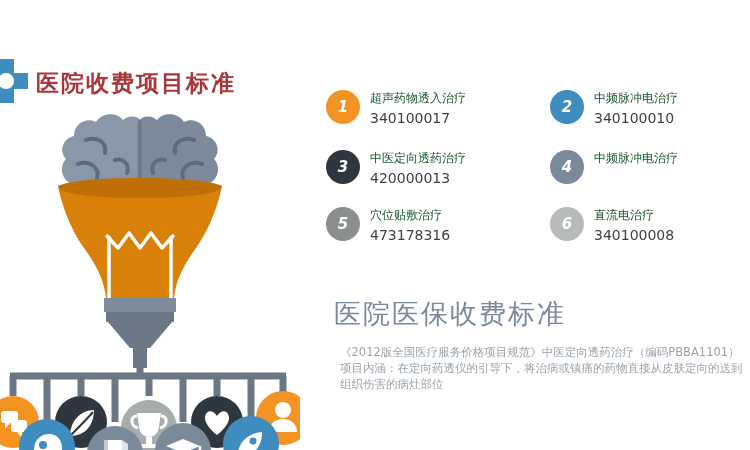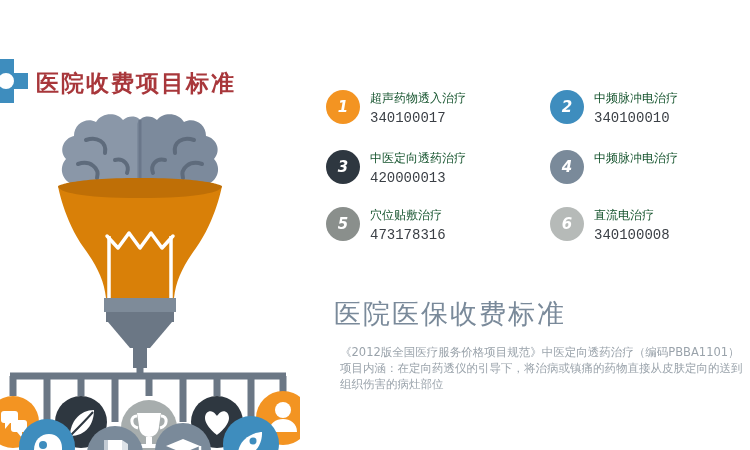--- a/index.html
+++ b/index.html
@@ -116,21 +116,20 @@
     font-size: 12px;
     color: #14532d;
     line-height: 20px;
     white-space: nowrap;
   }
   .item-code {
     font-size: 14px;
     color: #3a3f45;
     line-height: 20px;
     white-space: nowrap;
-    font-family: Liberation Mono, monospace;
   }
 
   
   .section-heading {
     position: absolute;
     left: 334px;
     top: 296px;
     font-size: 27px;
     color: #7A8A9A;
     letter-spacing: 2px;

